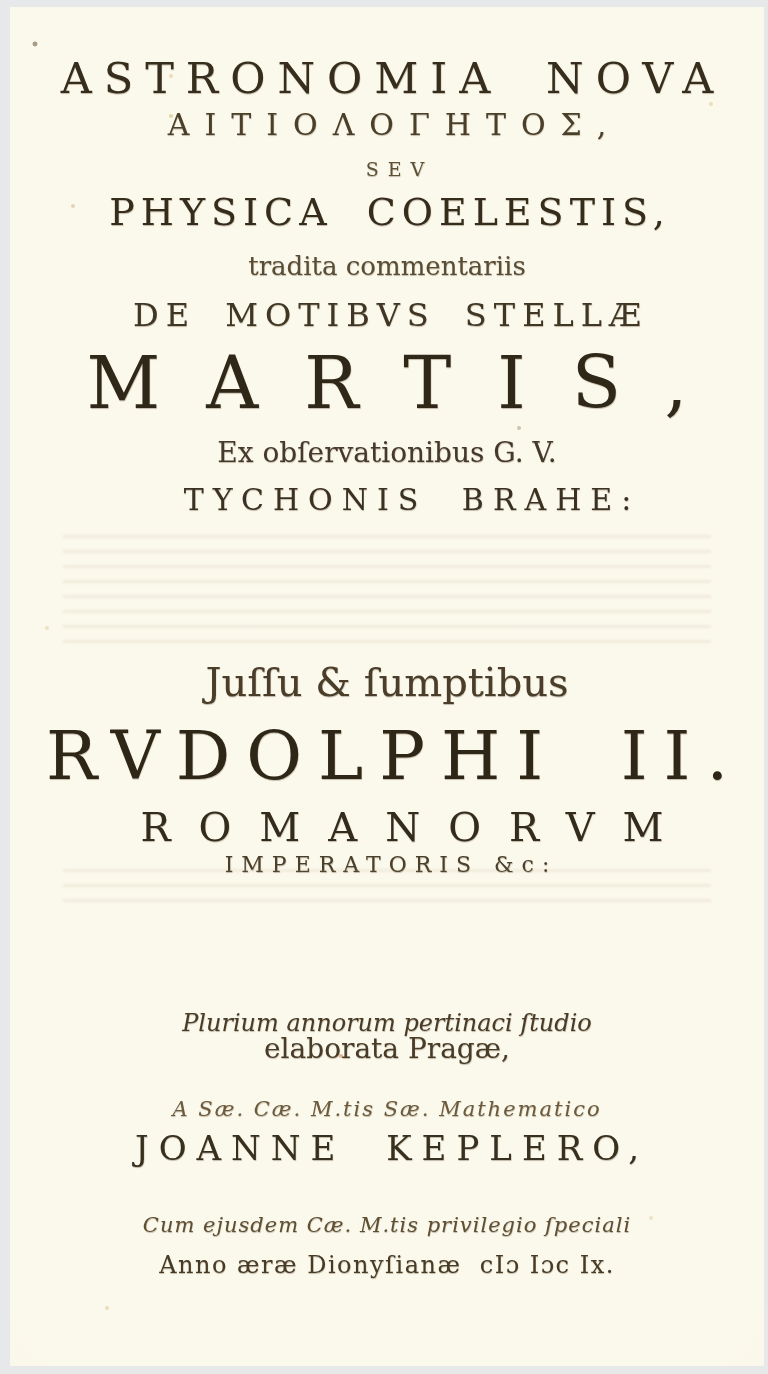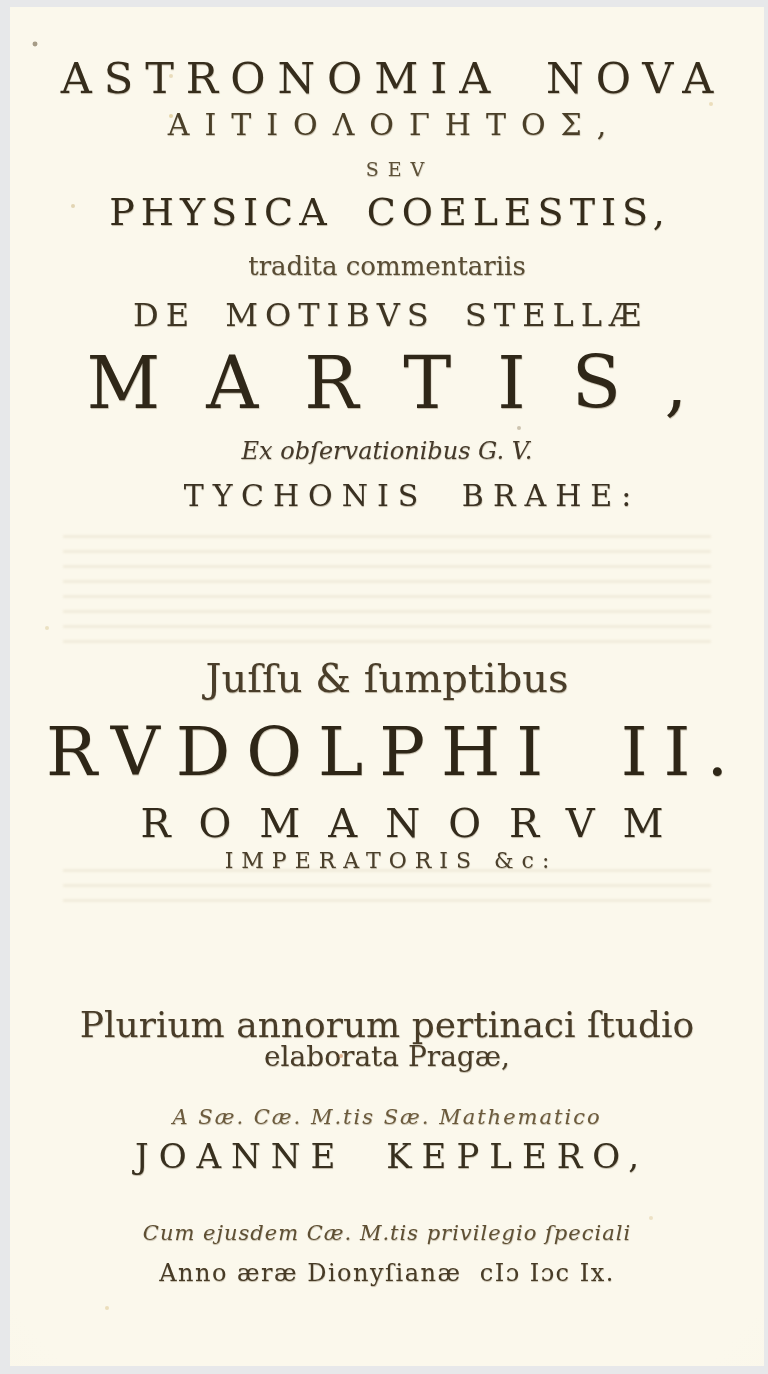--- a/index.html
+++ b/index.html
@@ -23,27 +23,27 @@
     text-shadow: 0.4px 0.6px 0.7px rgba(95,78,50,0.35);
   }
   
   .l-main       { margin-top: 50px; font-size: 43px; letter-spacing: 12px; text-indent: 12px; word-spacing: 18px; color: #362D1C; }
   .l-greek      { margin-top: 10px; font-size: 30px; letter-spacing: 15px; text-indent: 15px; color: #4A3F28; }
   .l-seu        { margin-top: 20px; font-size: 19px; letter-spacing: 9px;  text-indent: 9px;  color: #5D5138; padding-left: 16px; }
   .l-physica    { margin-top: 14px; font-size: 38px; letter-spacing: 6px;  text-indent: 6px;  word-spacing: 16px; color: #352C1B; }
   .l-tradita    { margin-top: 22px; font-size: 26px; color: #584C34; }
   .l-demotibus  { margin-top: 20px; font-size: 32px; letter-spacing: 7px;  text-indent: 7px;  word-spacing: 12px; color: #3F3624; }
   .l-martis     { margin-top: 16px; font-size: 72px; letter-spacing: 46px; text-indent: 46px; color: #2F2718; }
-  .l-exobs      { margin-top: 20px; font-size: 24px; color: #44392A; font-style: italic; }
+  .l-exobs      { margin-top: 20px; font-size: 28px; color: #44392A; }
   .l-tychonis   { margin-top: 18px; font-size: 30px; letter-spacing: 9px;  text-indent: 9px;  word-spacing: 16px; color: #3A3122; padding-left: 41px; }
   .l-jussu      { margin-top: 147px; font-size: 40px; color: #4A3E2A; }
   .l-rudolphi   { margin-top: 20px; font-size: 68px; letter-spacing: 16px; text-indent: 16px; word-spacing: 24px; color: #2E2617; }
   .l-romanorum  { margin-top: 17px; font-size: 40px; letter-spacing: 28px; text-indent: 28px; color: #332B1C; padding-left: 30px; }
   .l-imperatoris{ margin-top: 7px;  font-size: 22px; letter-spacing: 8px;  text-indent: 8px;  color: #4A3F2B; }
-  .l-plurium    { margin-top: 135px; font-size: 36px; color: #483C28; }
+  .l-plurium    { margin-top: 135px; font-size: 24px; color: #483C28; font-style: italic; }
   .l-elaborata  {  font-size: 28px; color: #483C28; }
   .l-mathematico{ margin-top: 36px; font-size: 21px; font-style: italic; letter-spacing: 2px; color: #6B5A3C; }
   .l-joanne     { margin-top: 11px; font-size: 34px; letter-spacing: 10px; text-indent: 10px; word-spacing: 20px; color: #38301F; }
   .l-privilegio { margin-top: 50px; font-size: 21px; font-style: italic; letter-spacing: 1px; color: #5E4F33; }
   .l-anno       { margin-top: 17px; font-size: 24px; letter-spacing: 1.5px; white-space: pre; color: #473B26; }
 
   
   .showthrough {
     position: absolute; left: 7%; right: 7%;
     background: repeating-linear-gradient(180deg,

